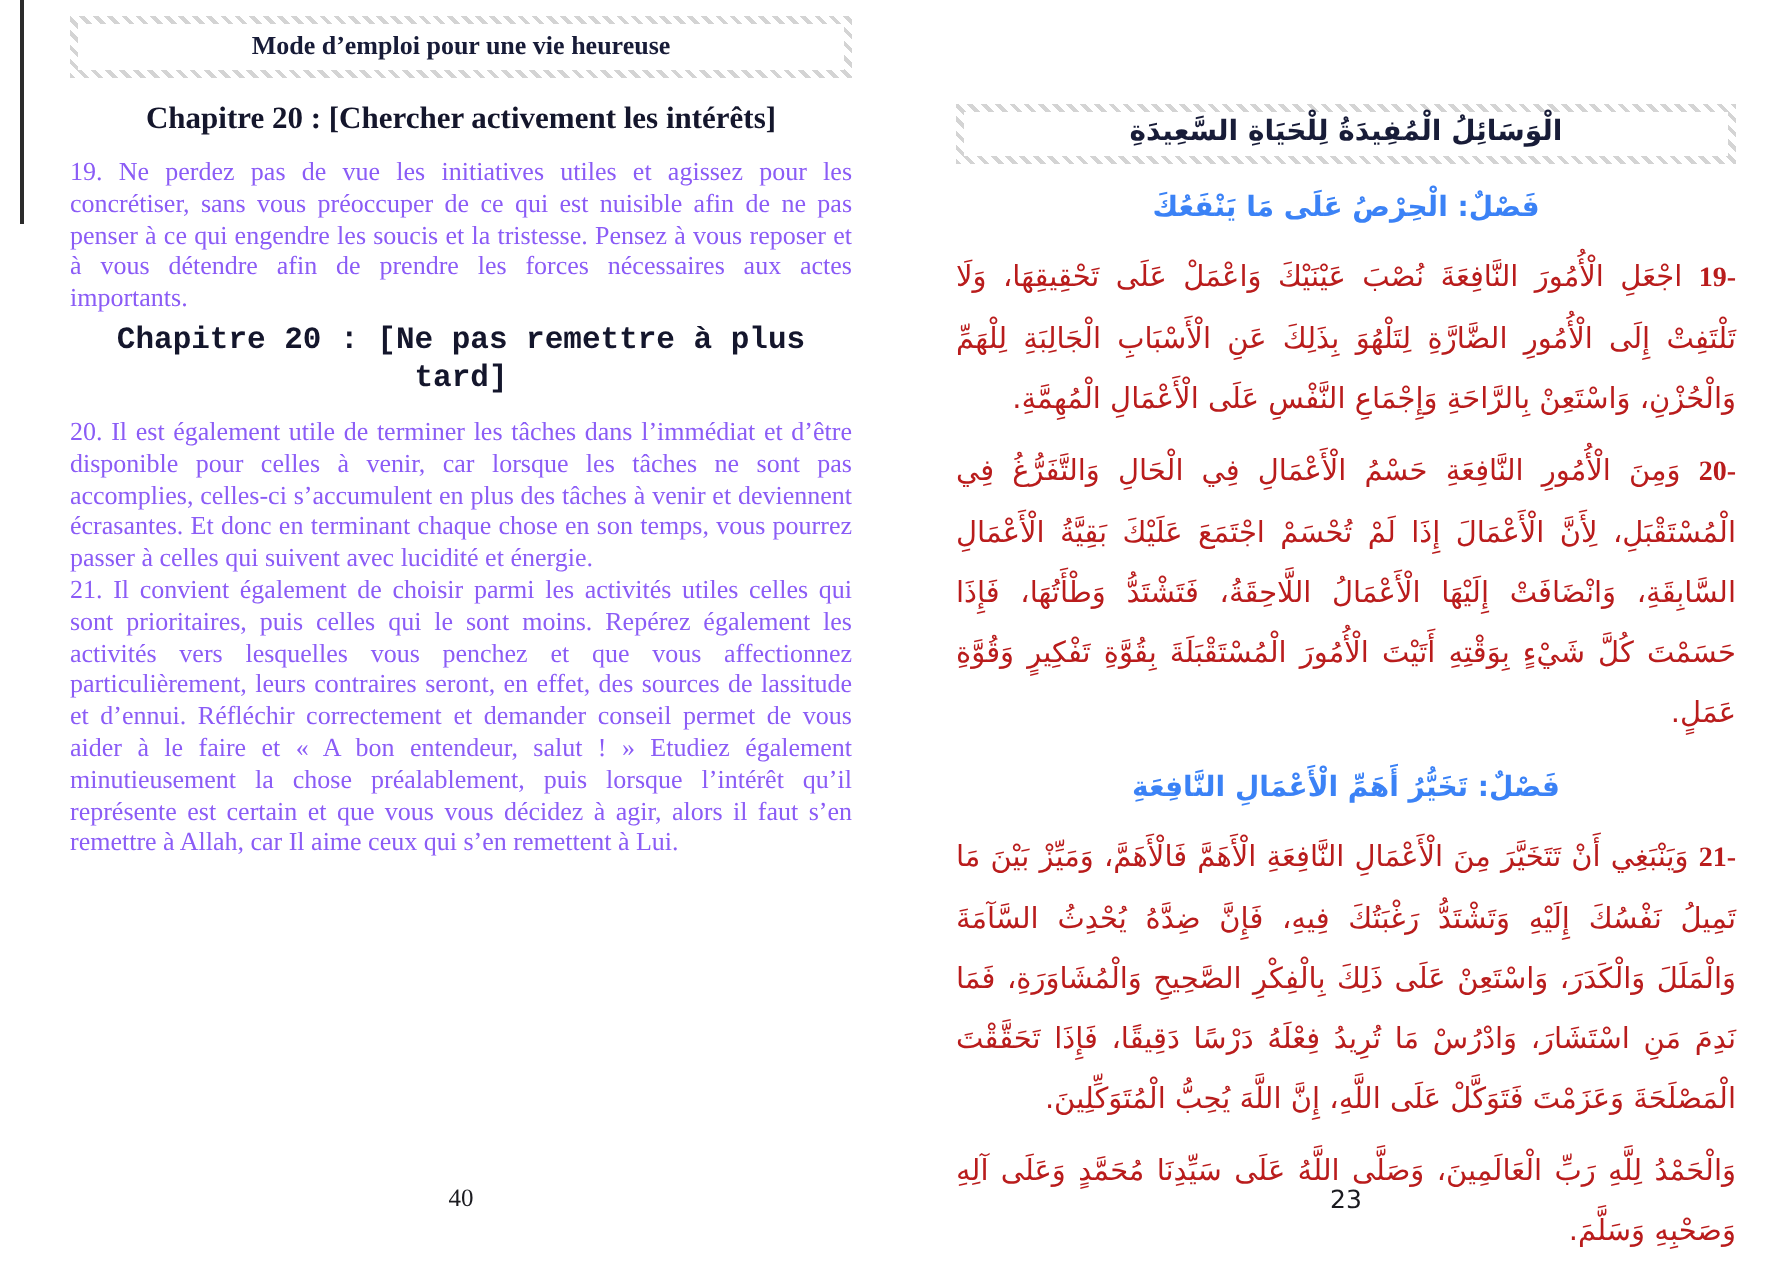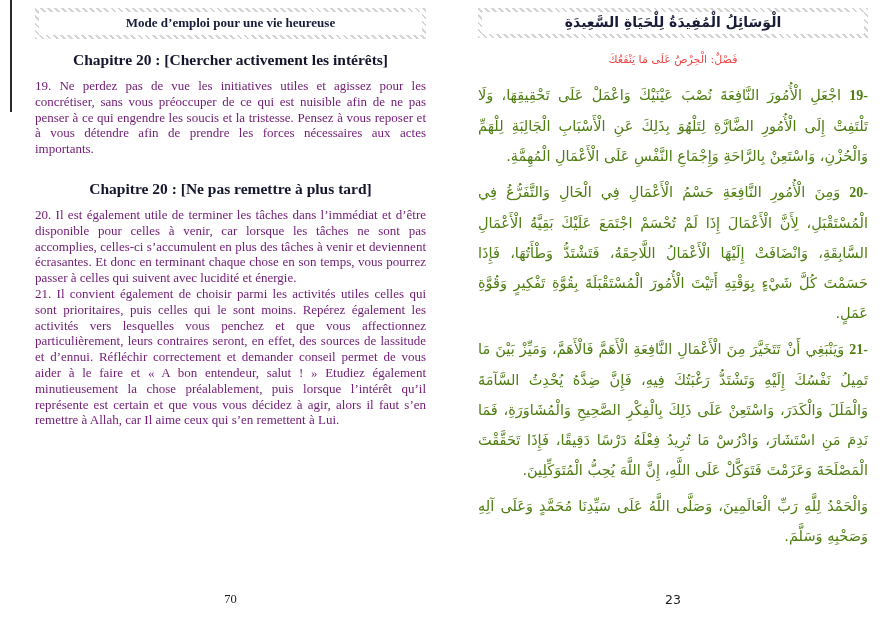--- a/index.html
+++ b/index.html
@@ -28,55 +28,55 @@
     box-sizing: border-box;
     width: 100%;
     border: 4px solid transparent;
     border-image: repeating-linear-gradient(45deg, #d4d4d4 0 2px, #ffffff 2px 5px) 4;
     text-align: center;
     padding: 3px 2px 4px 2px;
     font-weight: bold;
     font-size: 13px;
     color: #181c38;
   }
-  .page-right .header-box { font-size: 14px; padding: 2px 2px 4px 2px; }
+  .page-right .header-box { font-size: 14px; padding: 2px 2px 4px 2px; margin-top: 44px; }
 
   h2.fr-heading {
     margin: 11px 6px 9px 6px;
     text-align: center;
     font-size: 15.5px;
     line-height: 19px;
     color: #14162c;
     font-weight: bold;
   }
   p.fr-para {
     margin: 0;
     font-size: 13px;
     line-height: 15.8px;
     text-align: justify;
-    color: #701a75;
+    color: #8b5cf6;
   }
-  p.fr-para + h2.fr-heading { margin-top: 22px; }
+  p.fr-para + h2.fr-heading { margin-top: 4px; font-family: Liberation Mono, monospace; }
   p.fr-closing { margin-top: 12px; }
 
   .ar { direction: rtl; font-family: "DejaVu Sans", sans-serif; }
   h2.ar-heading {
     margin: 10px 0 8px 0;
     text-align: center;
-    font-size: 11px;
+    font-size: 14px;
     line-height: 24px;
-    color: #ef4444;
-    font-weight: normal;
+    color: #3b82f6;
+    font-weight: bold;
   }
   p.ar-para {
     margin: 0 0 6px 0;
     font-size: 14.5px;
     line-height: 30px;
     text-align: justify;
-    color: #4d7c0f;
+    color: #b91c1c;
   }
   p.ar-para .num {
     direction: ltr;
     unicode-bidi: isolate;
     font-weight: bold;
     font-family: "Liberation Serif", "DejaVu Serif", serif;
     font-size: 14px;
   }
   p.ar-closing { margin-top: 6px; }
 
@@ -103,33 +103,34 @@
 
     <h2 class="fr-heading">Chapitre 20 : [Chercher activement les intérêts]</h2>
     <p class="fr-para">19. Ne perdez pas de vue les initiatives utiles et agissez pour les concrétiser, sans vous préoccuper de ce qui est nuisible afin de ne pas penser à ce qui engendre les soucis et la tristesse. Pensez à vous reposer et à vous détendre afin de prendre les forces nécessaires aux actes importants.</p>
 
     <h2 class="fr-heading">Chapitre 20 : [Ne pas remettre à plus tard]</h2>
     <p class="fr-para">20. Il est également utile de terminer les tâches dans l’immédiat et d’être disponible pour celles à venir, car lorsque les tâches ne sont pas accomplies, celles-ci s’accumulent en plus des tâches à venir et deviennent écrasantes. Et donc en terminant chaque chose en son temps, vous pourrez passer à celles qui suivent avec lucidité et énergie.</p>
 
     <p class="fr-para">21. Il convient également de choisir parmi les activités utiles celles qui sont prioritaires, puis celles qui le sont moins. Repérez également les activités vers lesquelles vous penchez et que vous affectionnez particulièrement, leurs contraires seront, en effet, des sources de lassitude et d’ennui. Réfléchir correctement et demander conseil permet de vous aider à le faire et « A bon entendeur, salut ! » Etudiez également minutieusement la chose préalablement, puis lorsque l’intérêt qu’il représente est certain et que vous vous décidez à agir, alors il faut s’en remettre à Allah, car Il aime ceux qui s’en remettent à Lui.</p>
 
 
-    <div class="pagenum">70</div>
+    <div class="pagenum">40</div>
   </div>
 
   <div class="page page-right ar">
     <div class="header-box">
       <span>الْوَسَائِلُ الْمُفِيدَةُ لِلْحَيَاةِ السَّعِيدَةِ</span>
     </div>
 
     <h2 class="ar-heading">فَصْلٌ: الْحِرْصُ عَلَى مَا يَنْفَعُكَ</h2>
     <p class="ar-para"><span class="num">19-</span> <span>اجْعَلِ الْأُمُورَ النَّافِعَةَ نُصْبَ عَيْنَيْكَ وَاعْمَلْ عَلَى تَحْقِيقِهَا، وَلَا تَلْتَفِتْ إِلَى الْأُمُورِ الضَّارَّةِ لِتَلْهُوَ بِذَلِكَ عَنِ الْأَسْبَابِ الْجَالِبَةِ لِلْهَمِّ وَالْحُزْنِ، وَاسْتَعِنْ بِالرَّاحَةِ وَإِجْمَاعِ النَّفْسِ عَلَى الْأَعْمَالِ الْمُهِمَّةِ.</span></p>
 
     <p class="ar-para"><span class="num">20-</span> <span>وَمِنَ الْأُمُورِ النَّافِعَةِ حَسْمُ الْأَعْمَالِ فِي الْحَالِ وَالتَّفَرُّغُ فِي الْمُسْتَقْبَلِ، لِأَنَّ الْأَعْمَالَ إِذَا لَمْ تُحْسَمْ اجْتَمَعَ عَلَيْكَ بَقِيَّةُ الْأَعْمَالِ السَّابِقَةِ، وَانْضَافَتْ إِلَيْهَا الْأَعْمَالُ اللَّاحِقَةُ، فَتَشْتَدُّ وَطْأَتُهَا، فَإِذَا حَسَمْتَ كُلَّ شَيْءٍ بِوَقْتِهِ أَتَيْتَ الْأُمُورَ الْمُسْتَقْبَلَةَ بِقُوَّةِ تَفْكِيرٍ وَقُوَّةِ عَمَلٍ.</span></p>
 
+    <h2 class="ar-heading">فَصْلٌ: تَخَيُّرُ أَهَمِّ الْأَعْمَالِ النَّافِعَةِ</h2>
     <p class="ar-para"><span class="num">21-</span> <span>وَيَنْبَغِي أَنْ تَتَخَيَّرَ مِنَ الْأَعْمَالِ النَّافِعَةِ الْأَهَمَّ فَالْأَهَمَّ، وَمَيِّزْ بَيْنَ مَا تَمِيلُ نَفْسُكَ إِلَيْهِ وَتَشْتَدُّ رَغْبَتُكَ فِيهِ، فَإِنَّ ضِدَّهُ يُحْدِثُ السَّآمَةَ وَالْمَلَلَ وَالْكَدَرَ، وَاسْتَعِنْ عَلَى ذَلِكَ بِالْفِكْرِ الصَّحِيحِ وَالْمُشَاوَرَةِ، فَمَا نَدِمَ مَنِ اسْتَشَارَ، وَادْرُسْ مَا تُرِيدُ فِعْلَهُ دَرْسًا دَقِيقًا، فَإِذَا تَحَقَّقْتَ الْمَصْلَحَةَ وَعَزَمْتَ فَتَوَكَّلْ عَلَى اللَّهِ، إِنَّ اللَّهَ يُحِبُّ الْمُتَوَكِّلِينَ.</span></p>
 
     <p class="ar-para ar-closing">وَالْحَمْدُ لِلَّهِ رَبِّ الْعَالَمِينَ، وَصَلَّى اللَّهُ عَلَى سَيِّدِنَا مُحَمَّدٍ وَعَلَى آلِهِ وَصَحْبِهِ وَسَلَّمَ.</p>
 
     <div class="pagenum">23</div>
   </div>
 
 </div>
 
 </body></html>

